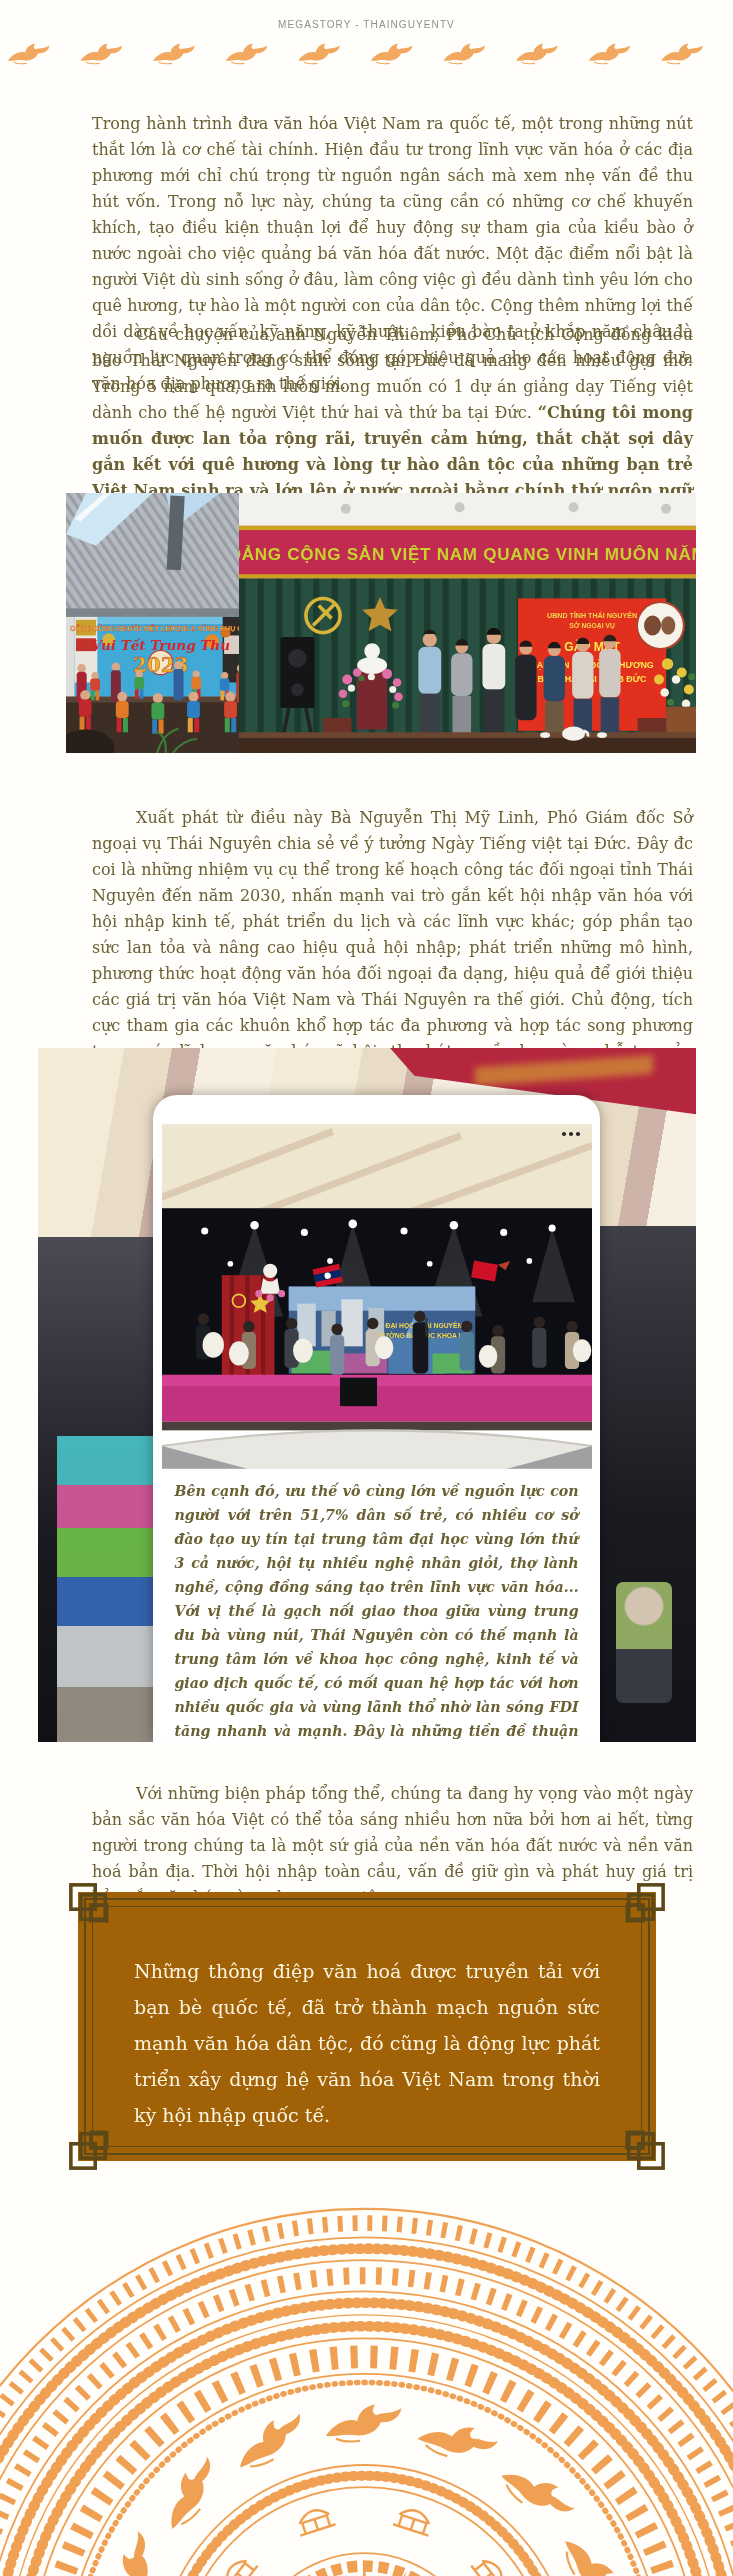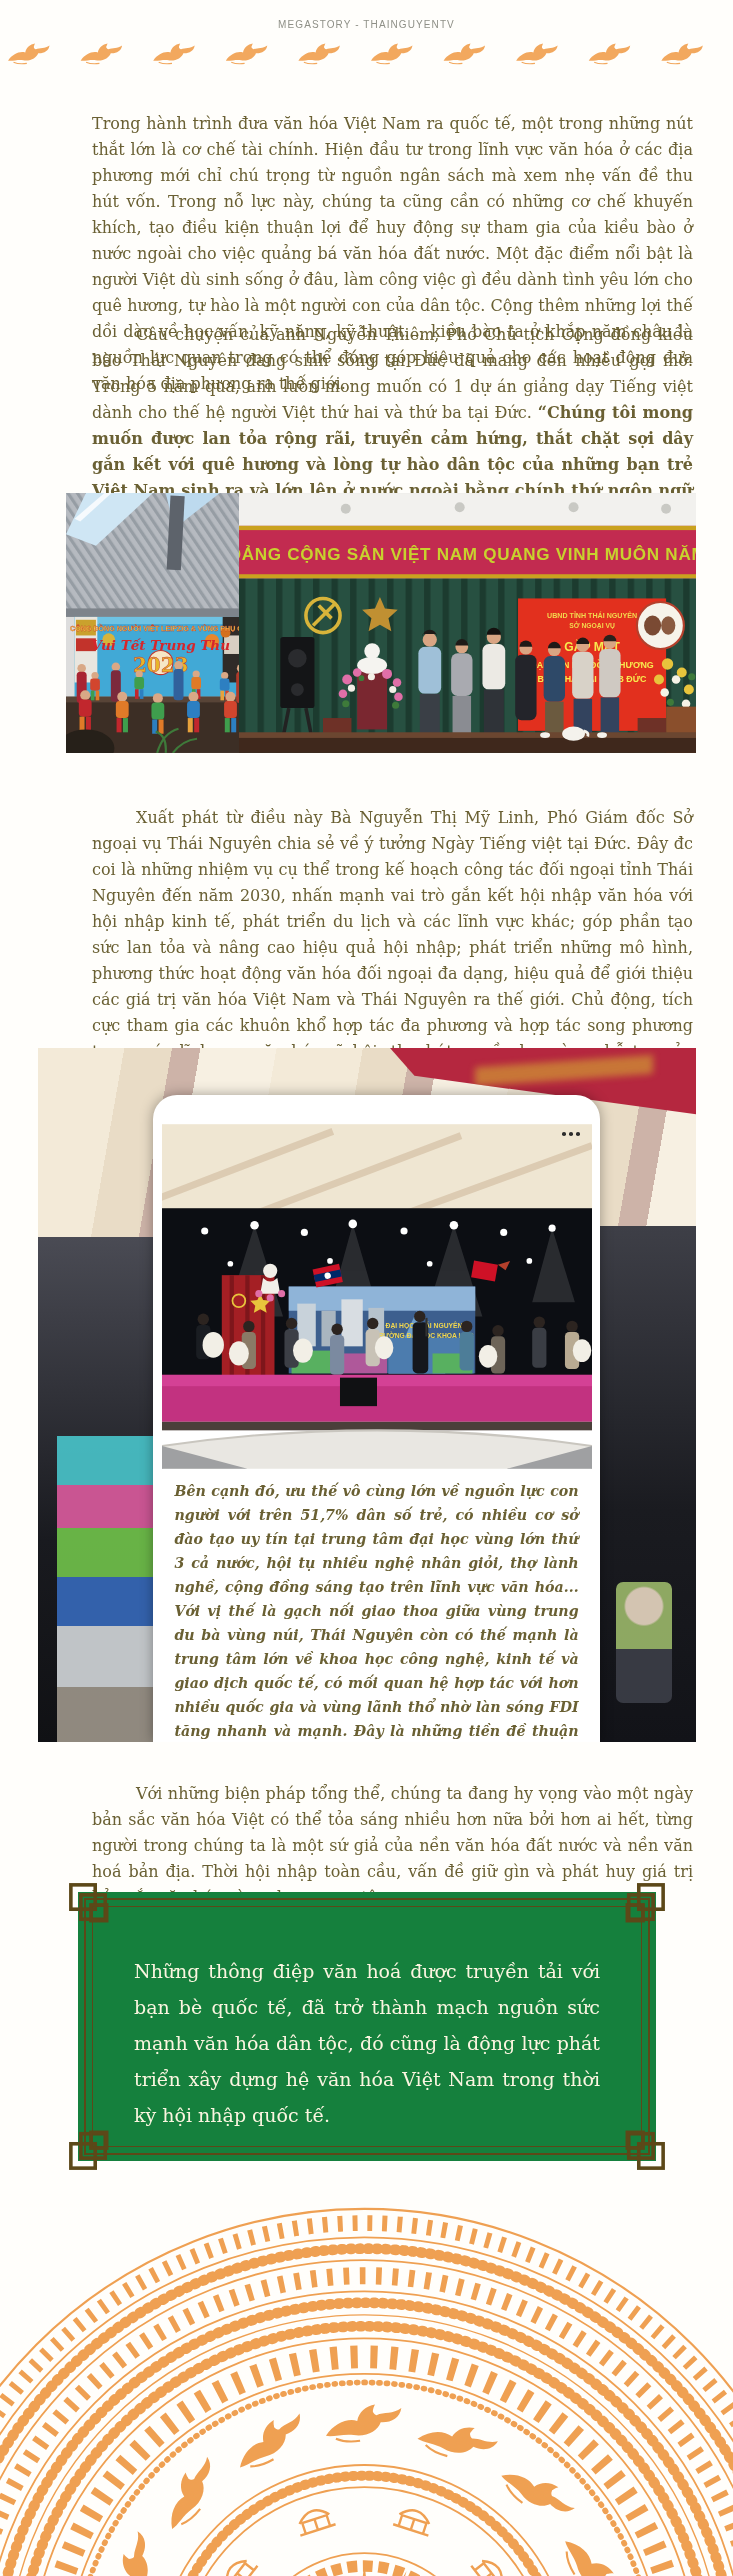--- a/index.html
+++ b/index.html
@@ -38,21 +38,21 @@
                linear-gradient(#9bb86a 0 55%,#3c3f48 55% 100%);border-radius:7.1px;}
   
   .frame{position:absolute;left:115px;top:47px;width:447px;height:647px;background:#ffffff;
     border-radius:24px 24px 0 0;overflow:hidden;box-shadow:0 0 13px rgba(0,0,0,.35);}
   .frame-dots{position:absolute;top:37px;right:20px;display:flex;gap:3.6px;}
   .frame-dots i{width:3.6px;height:3.6px;border-radius:50%;background:#2d2d2d;display:block;}
   .frame-photo{position:absolute;left:8.5px;top:28.5px;width:430px;height:345px;}
   .frame-caption{position:absolute;left:21.4px;right:21.4px;top:384px;font-size:14.2px;line-height:24px;
     font-weight:bold;font-style:italic;color:#6a6033;text-align:justify;}
   
-  .quote-box{position:absolute;left:78px;top:1892px;width:578px;height:269px;background:#15803d;}
+  .quote-box{position:absolute;left:78px;top:1892px;width:578px;height:269px;background:#a16207;}
   .qb-border-outer{position:absolute;inset:6.4px;border:2.8px solid #5c4818;}
   .qb-border-inner{position:absolute;inset:14.2px;border:1.4px solid #5c4818;}
   .qb-text{position:absolute;left:56px;right:56px;top:61px;color:#fbf5e0;font-size:19px;
     line-height:36px;text-align:justify;}
   .qb-corner{position:absolute;width:53px;height:53px;}
   .qb-tl{left:-10px;top:-10px;}
   .qb-tr{right:-10px;top:-10px;transform:scaleX(-1);}
   .qb-bl{left:-10px;bottom:-10px;transform:scaleY(-1);}
   .qb-br{right:-10px;bottom:-10px;transform:scale(-1,-1);}
   

